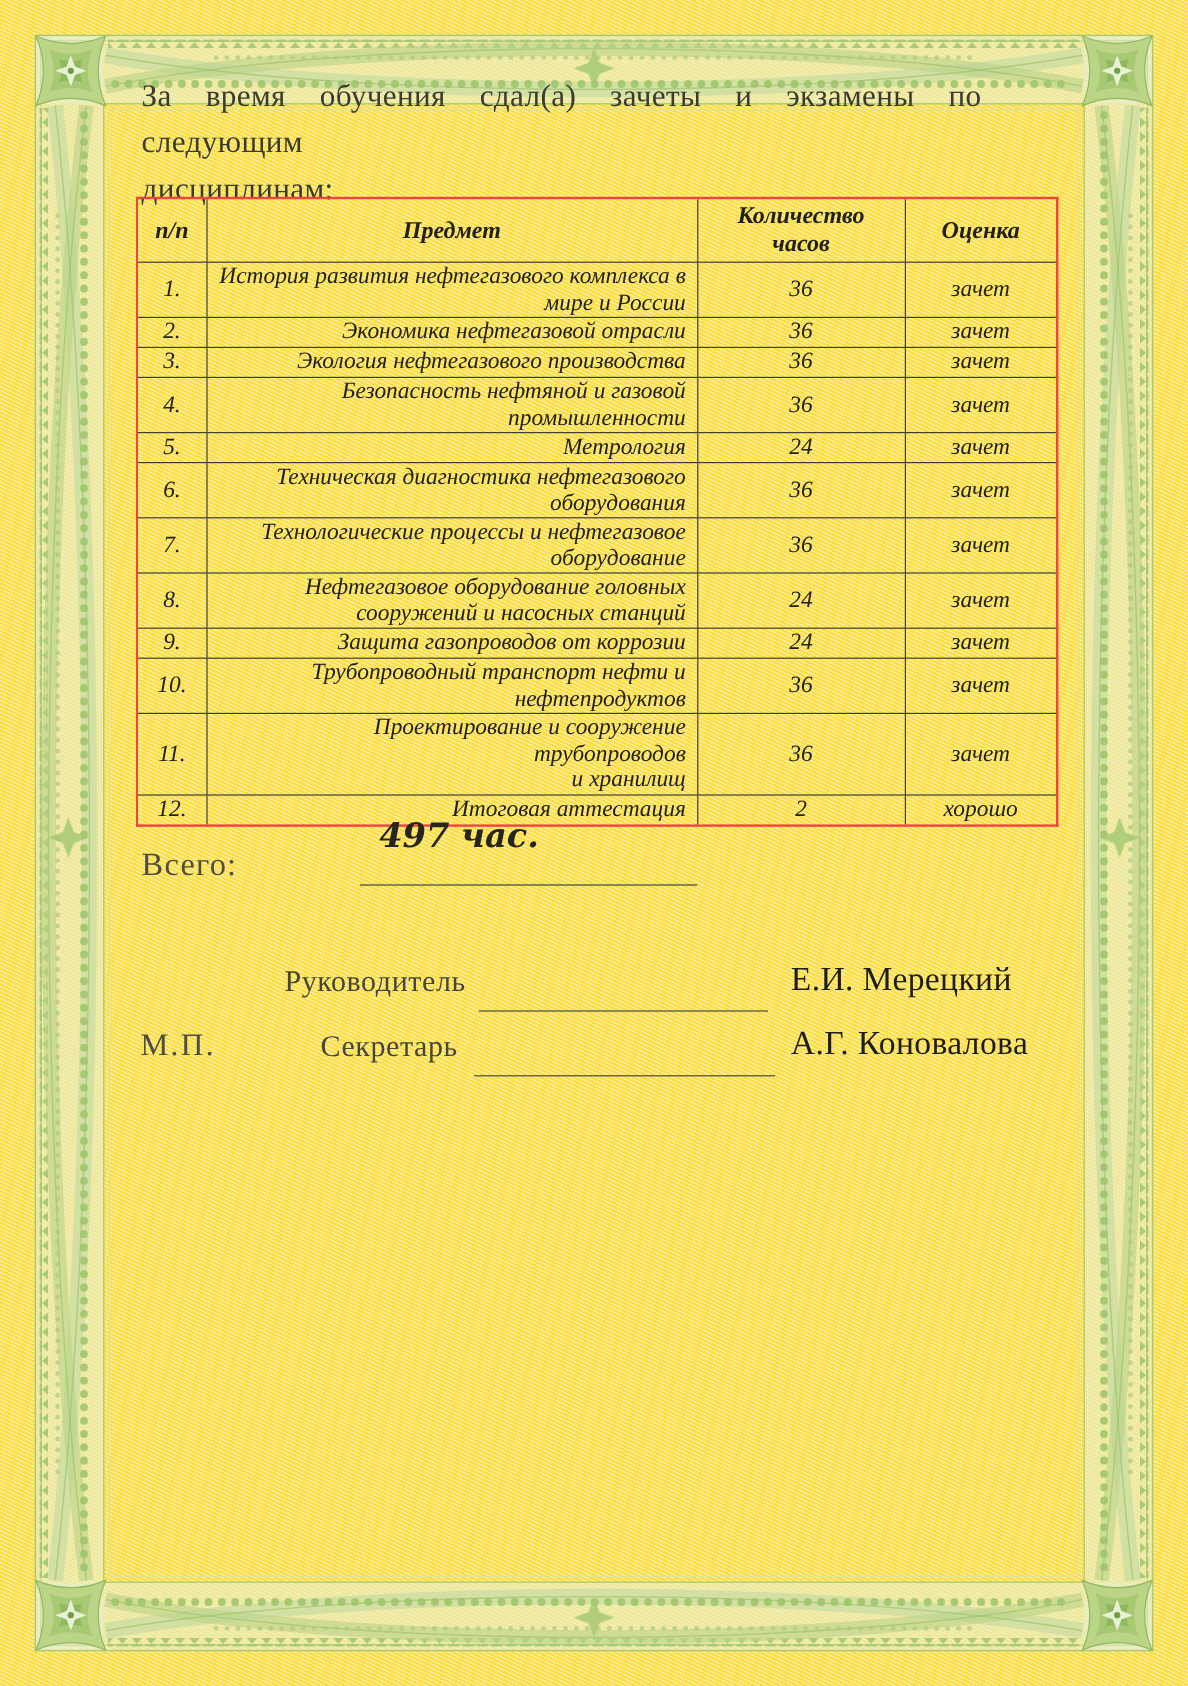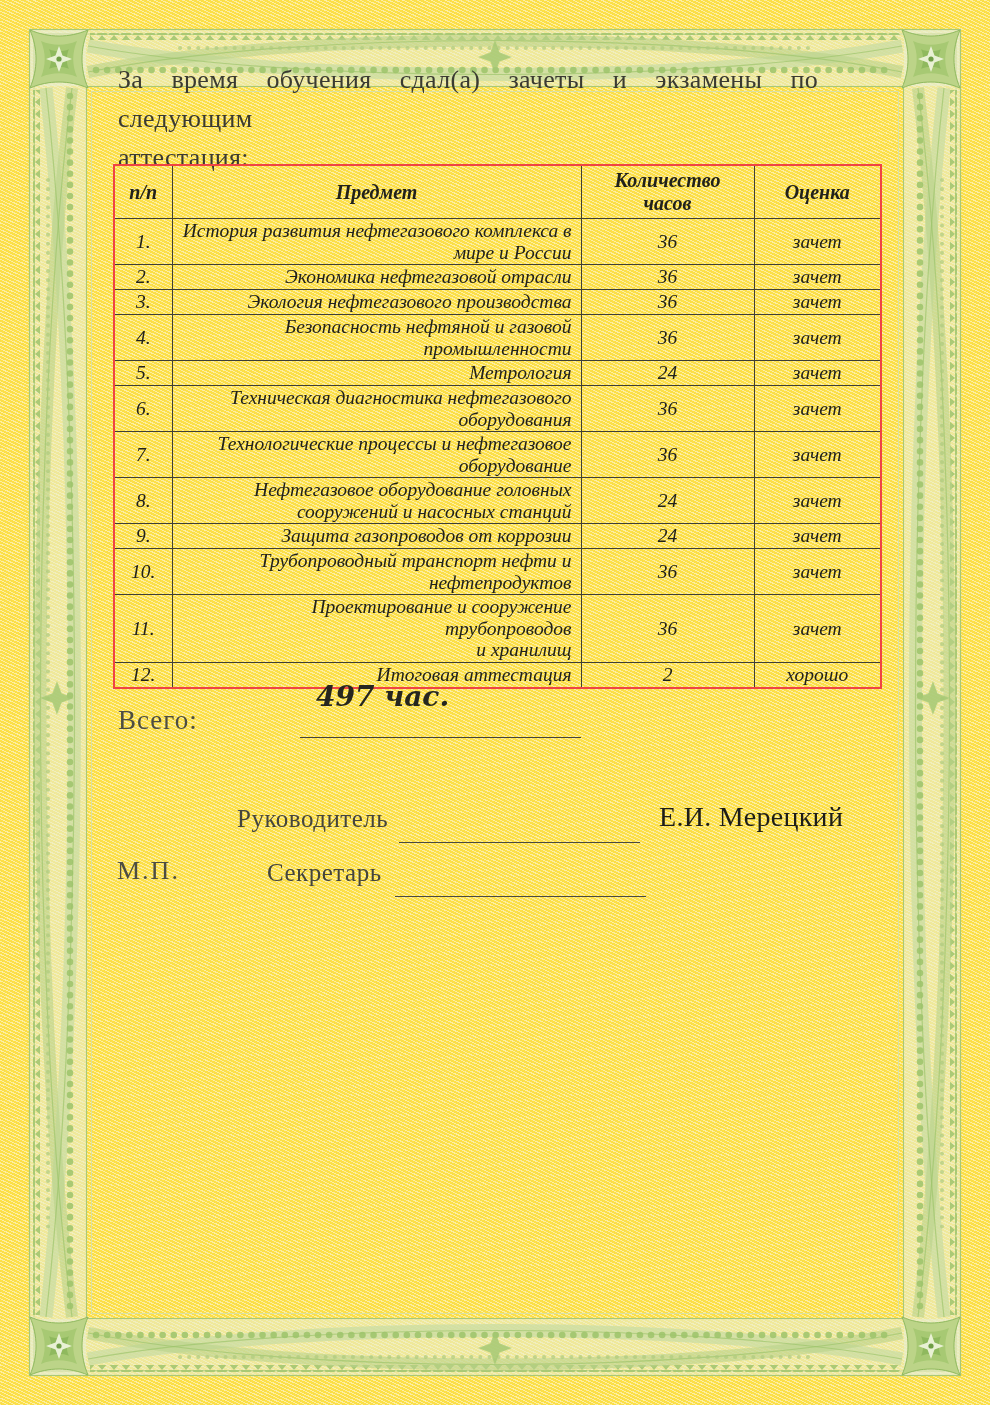--- a/index.html
+++ b/index.html
@@ -125,21 +125,21 @@
     </g>
 
     <use href="#corner" transform="translate(59,59)"></use>
     <use href="#corner" transform="translate(931,59)"></use>
     <use href="#corner" transform="translate(59,1346)"></use>
     <use href="#corner" transform="translate(931,1346)"></use>
   </svg>
 
   <p class="intro">
     <span class="l1">За время обучения сдал(а) зачеты и экзамены по следующим</span>
-    <span class="l2">аттестация:</span>
+    <span class="l2">дисциплинам:</span>
   </p>
 
   <table class="subjects">
     <colgroup>
       <col style="width:58px">
         <col style="width:409px">
         <col style="width:173px">
         <col style="width:127px">
     </colgroup>
     <thead>
@@ -238,14 +238,15 @@
   <span class="total-value">497 час.</span>
   <div class="total-line"></div>
 
   <span class="sig-role role-1">Руководитель</span>
   <div class="sig-line line-1"></div>
   <span class="sig-name name-1">Е.И. Мерецкий</span>
 
   <span class="stamp">М.П.</span>
   <span class="sig-role role-2">Секретарь</span>
   <div class="sig-line line-2"></div>
+  <span class="sig-name name-2">А.Г. Коновалова</span>
 
 </div>
 
 </body></html>

